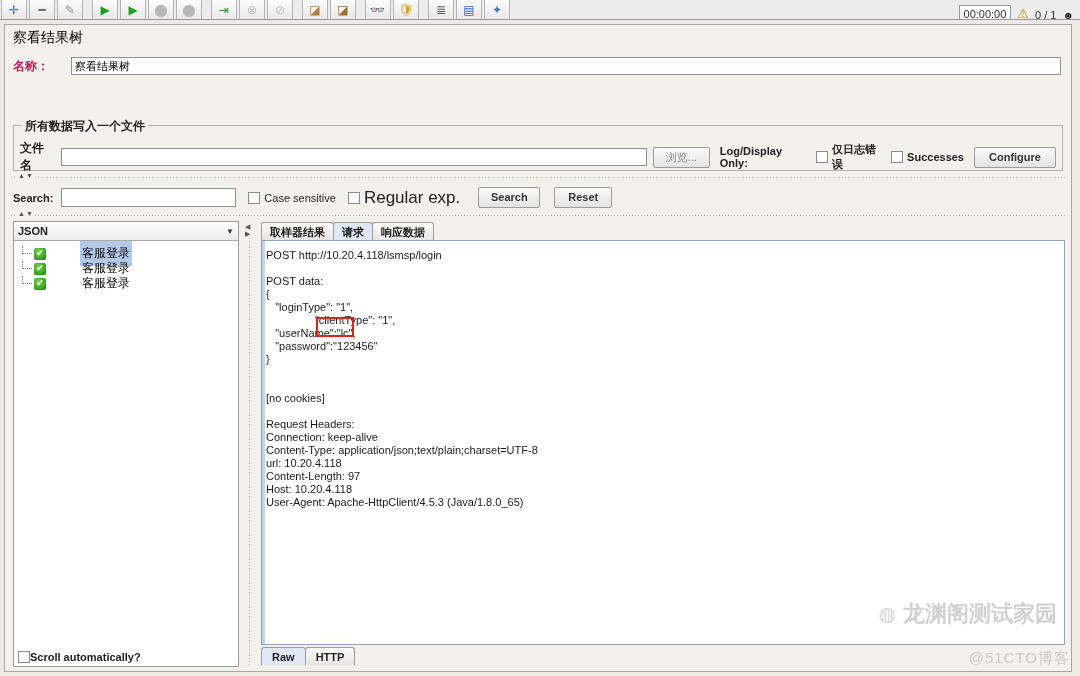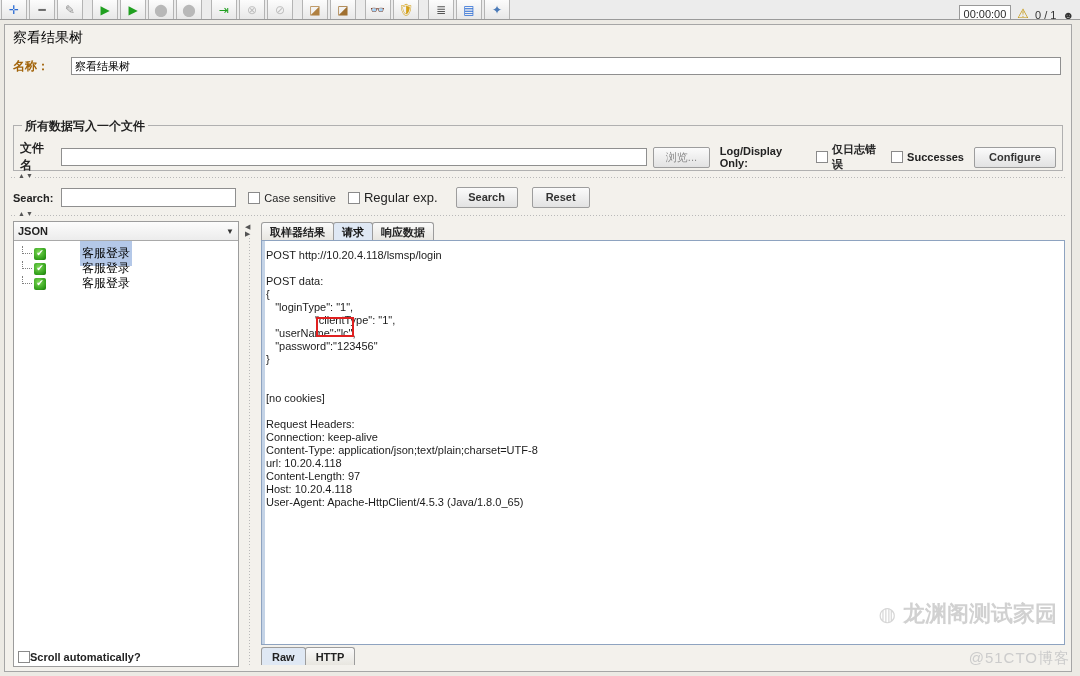--- a/index.html
+++ b/index.html
@@ -50,21 +50,21 @@
     border: 1px solid #a6a6a6;
   }
 
   .panel-title {
     position: absolute; left: 8px; top: 4px;
     font-size: 14px; font-weight: normal; color: #000;
   }
 
   
   .lrow { position: absolute; left: 8px; display: flex; align-items: center; }
-  .lrow .lbl { font-weight: bold; font-size: 12px; color: #a16207; width: 58px; }
+  .lrow .lbl { font-weight: bold; font-size: 12px; color: #be185d; width: 58px; }
   .txtfield {
     background: #fff; border: 1px solid #8f8f8f;
     height: 18px; font-size: 11px; padding: 1px 3px;
     color: #000; outline: none;
   }
 
   
   .groupbox {
     position: absolute; left: 8px; top: 100px;
     width: 1050px; height: 46px;
@@ -272,21 +272,21 @@
 
     <div class="searchrow">
       <span class="slabel">Search:</span>
       <input class="txtfield" style="width: 175px; height: 19px;" type="text" value="">
       <span class="chk" style="margin-left:4px;">
         <span class="chkbox"></span>
         <span style="font-size:11px;color:#222;">Case sensitive</span>
       </span>
       <span class="chk" style="margin-left:4px;">
         <span class="chkbox"></span>
-        <span style="font-size:13px;color:#222;">Regular exp.</span>
+        <span style="font-size:17px;color:#222;">Regular exp.</span>
       </span>
       <button class="btn" style="width:62px;margin-left:10px;">Search</button>
       <button class="btn" style="width:58px;margin-left:6px;">Reset</button>
     </div>
 
     <div class="split-h" style="top:186px;">
       <span class="arrows">▲▼</span>
     </div>
 
     <div class="lower">

